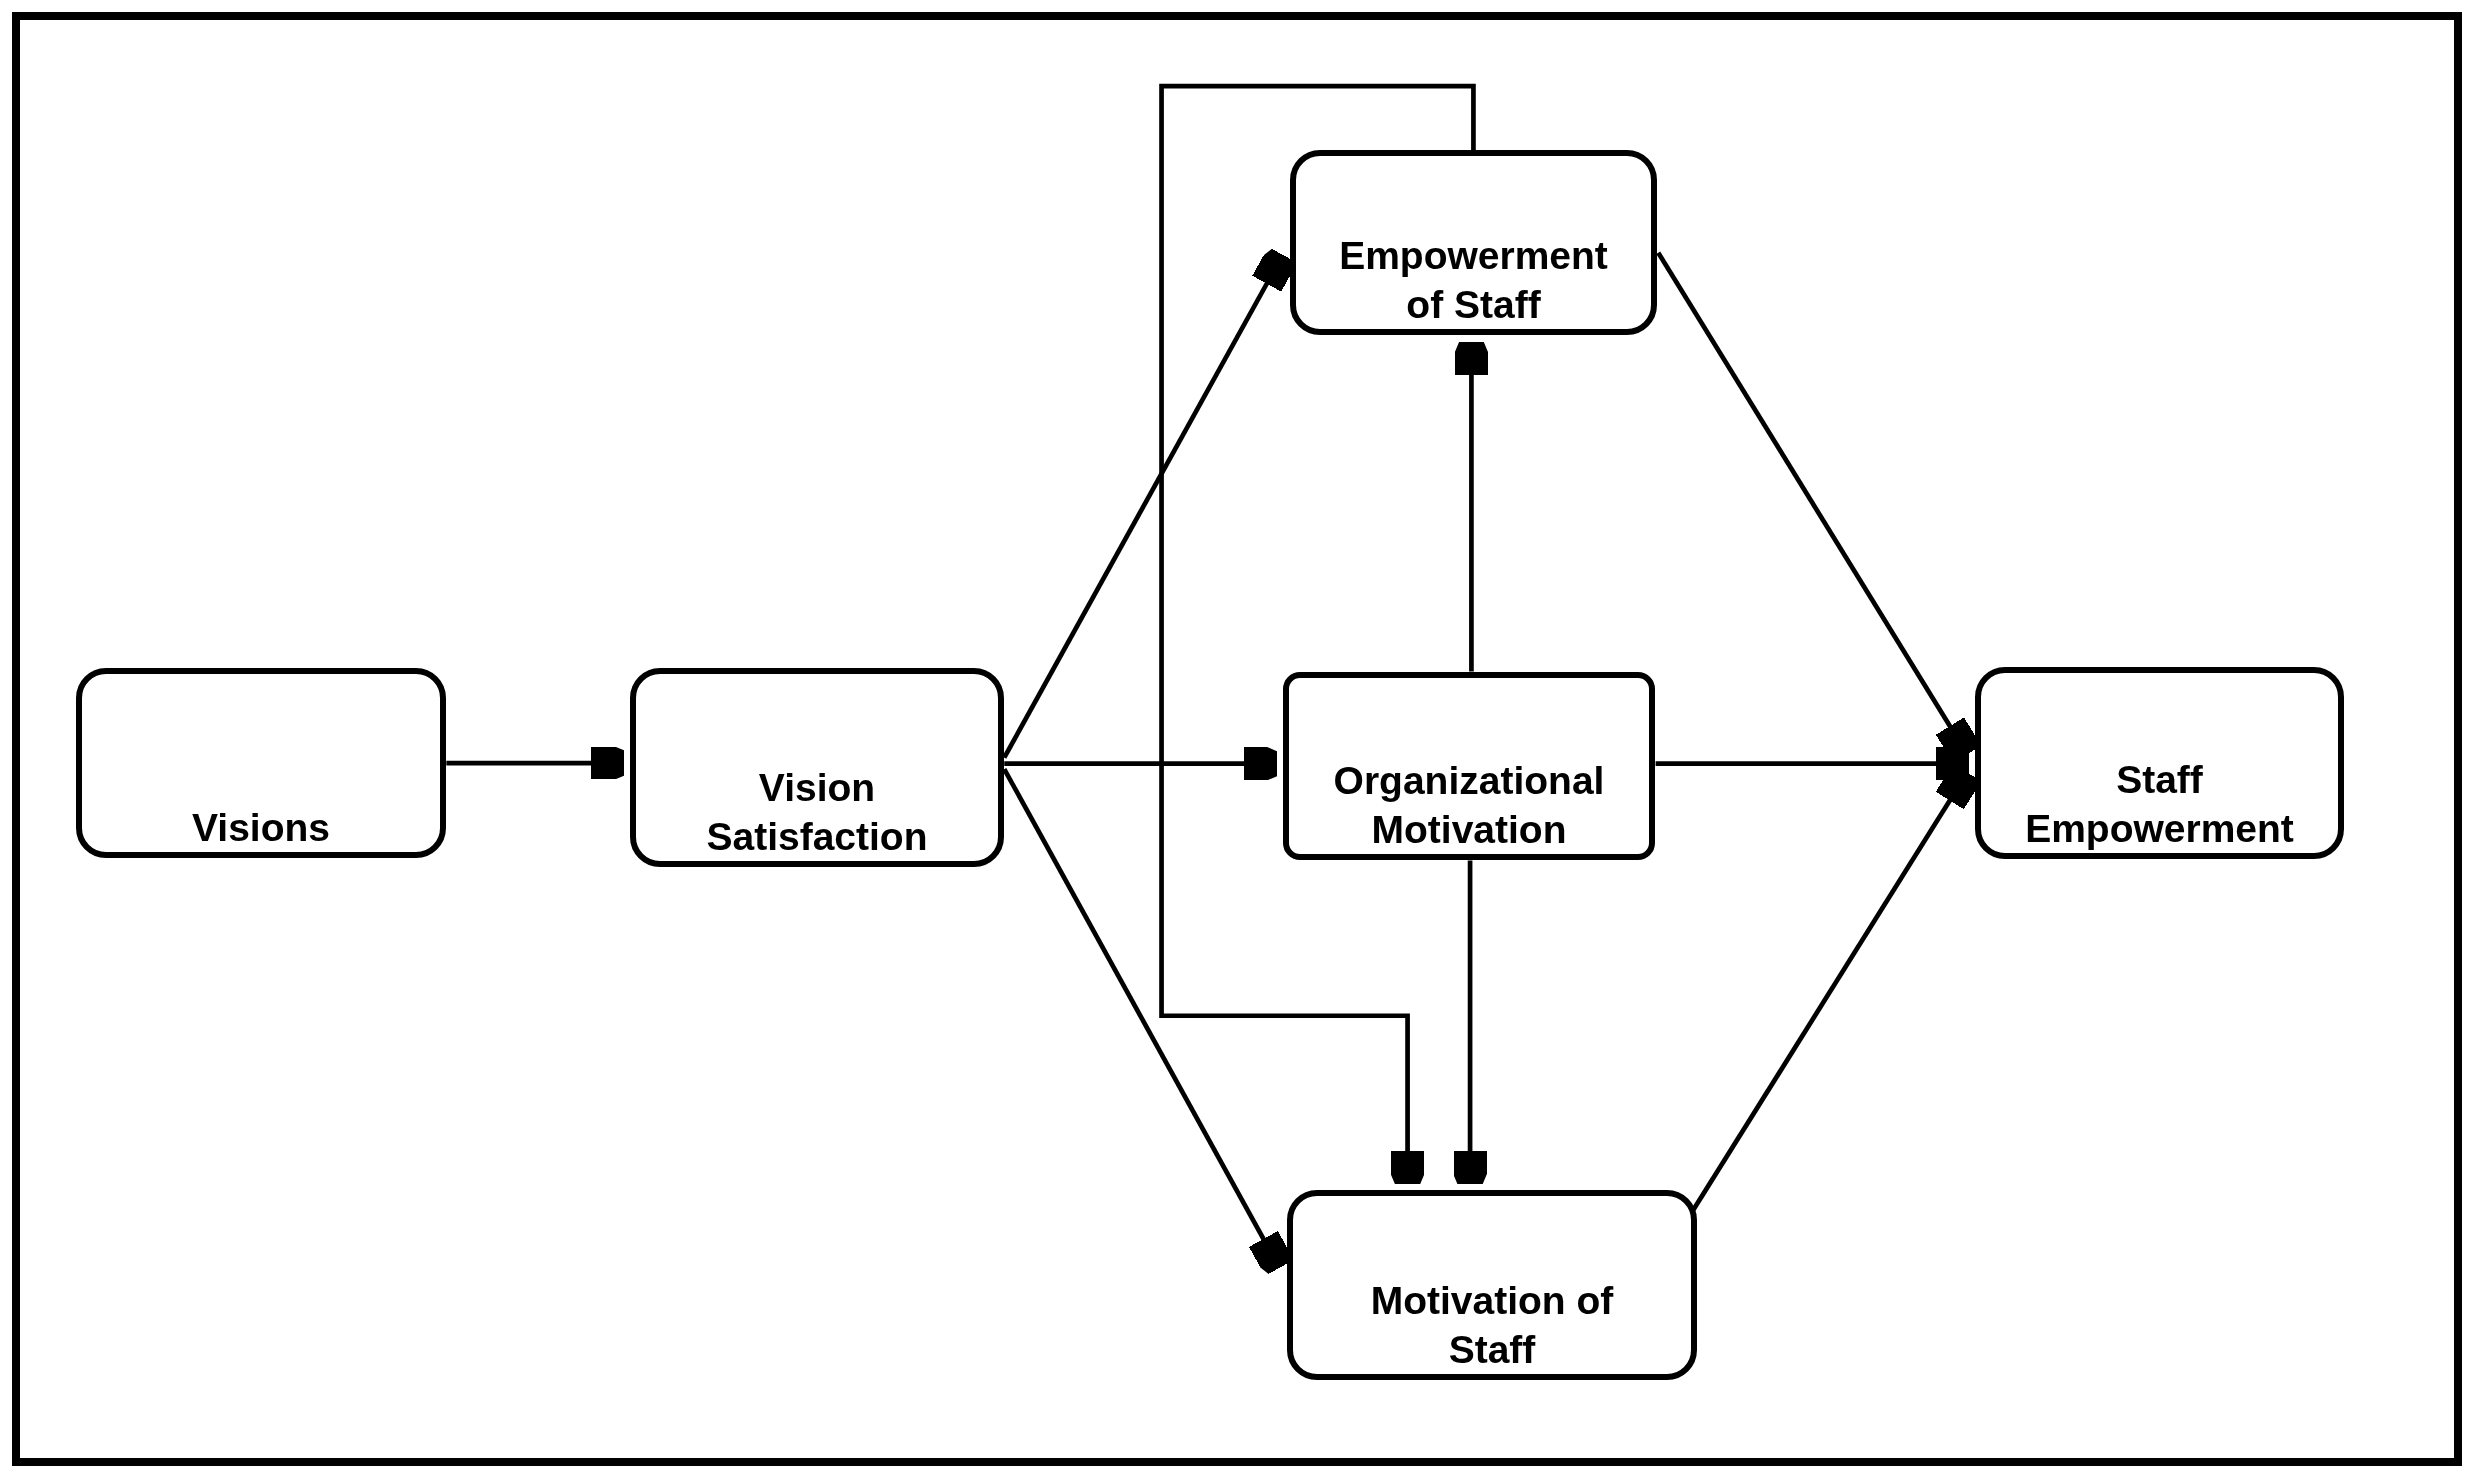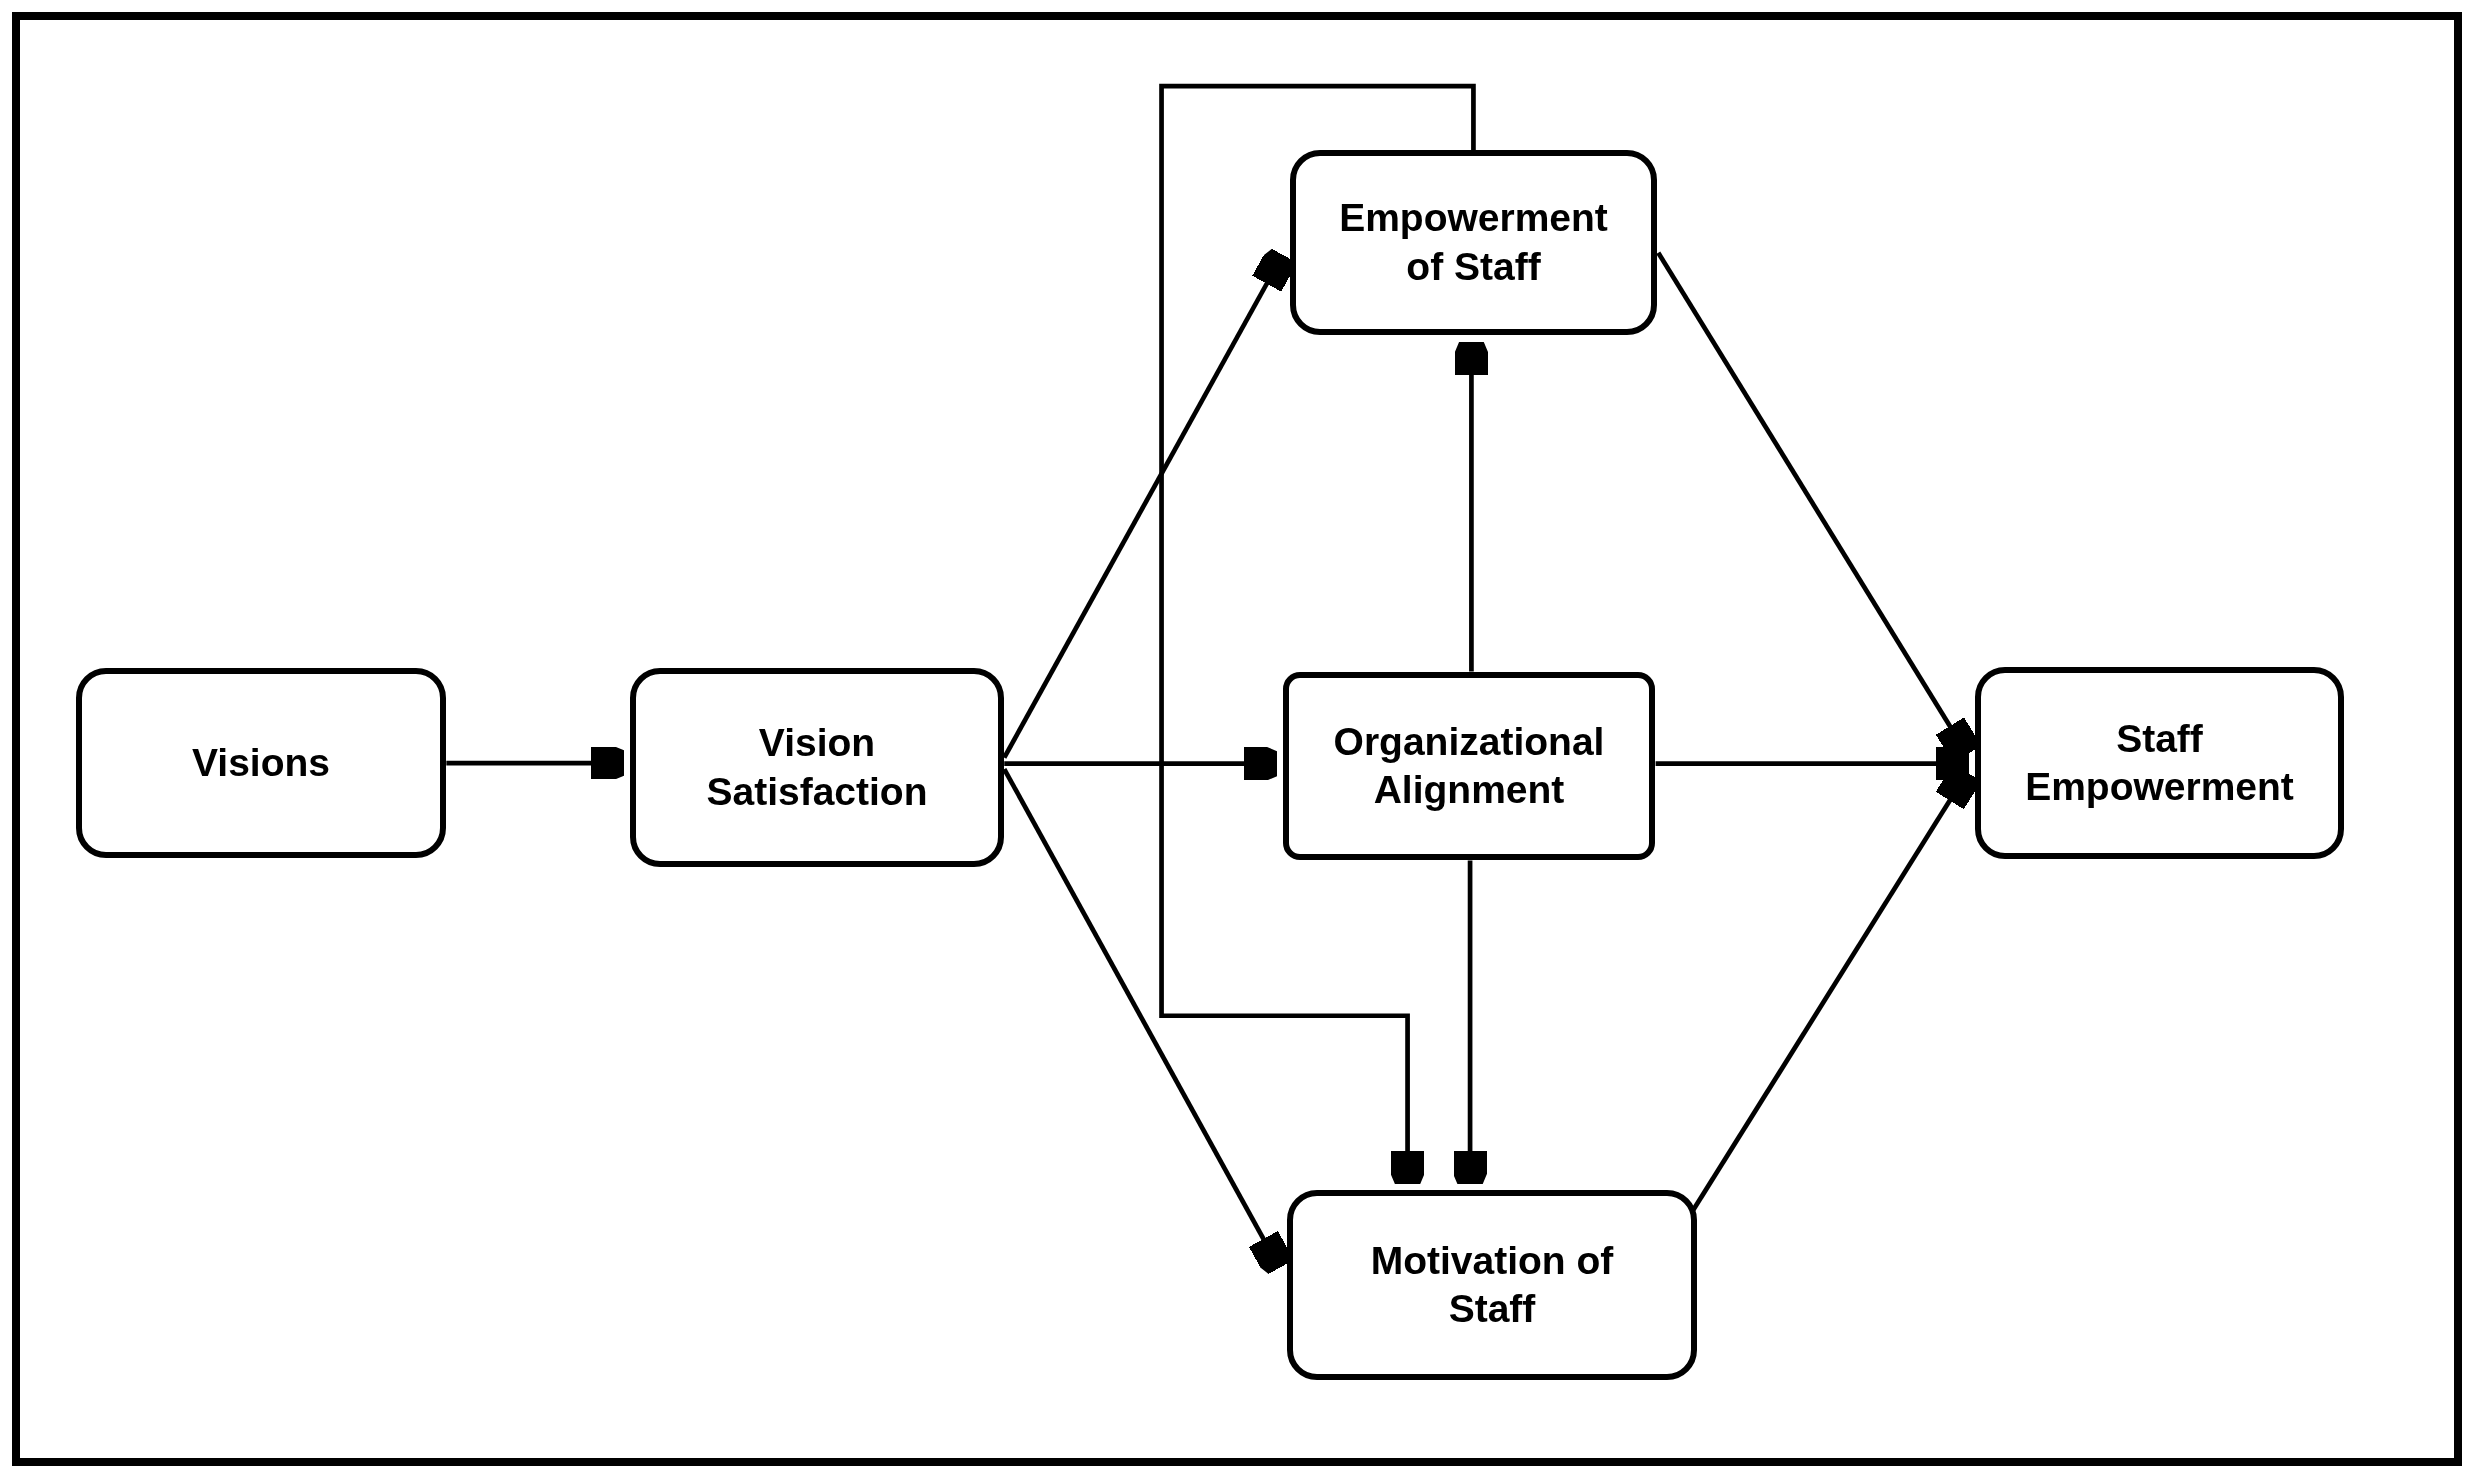--- a/index.html
+++ b/index.html
@@ -39,21 +39,21 @@
   }
   .node {
     position: absolute;
     box-sizing: border-box;
     background: #ffffff;
     border: 6px solid #000000;
     border-radius: 30px;
     display: flex;
     flex-direction: column;
     align-items: center;
-    justify-content: center;
+    justify-content: flex-end;
     text-align: center;
     font-size: 39px;
     font-weight: bold;
     line-height: 1.24;
     color: #000000;
   }
   .node span { display: block; white-space: nowrap; }
 
   .node-visions                  { left: 76px;  top: 668px;  width: 370px; height: 190px; }
   .node-vision-communication     { left: 630px;  top: 668px;  width: 374px; height: 199px; }
@@ -104,21 +104,21 @@
     <span>Satisfaction</span>
   </div>
 
   <div class="node node-empowerment-of-staff">
     <span>Empowerment</span>
     <span>of Staff</span>
   </div>
 
   <div class="node node-organizational-alignment">
     <span>Organizational</span>
-    <span>Alignment</span>
+    <span>Motivation</span>
   </div>
 
   <div class="node node-motivation-of-staff">
     <span>Motivation of</span>
     <span>Staff</span>
   </div>
 
   <div class="node node-staff-satisfaction">
     <span>Staff</span>
     <span>Empowerment</span>

